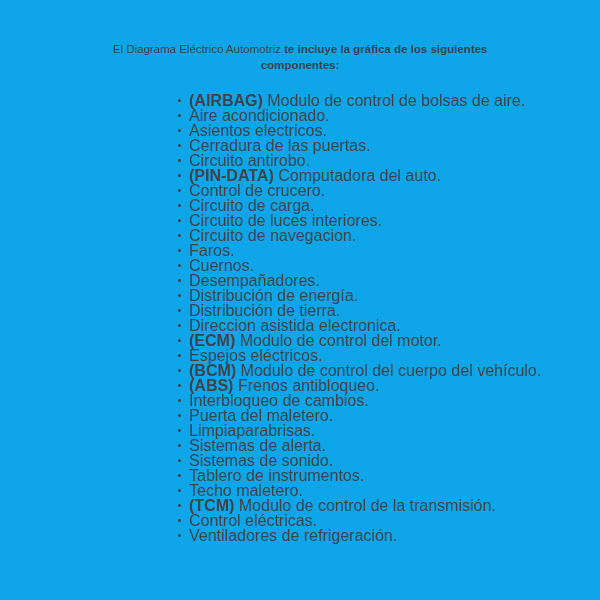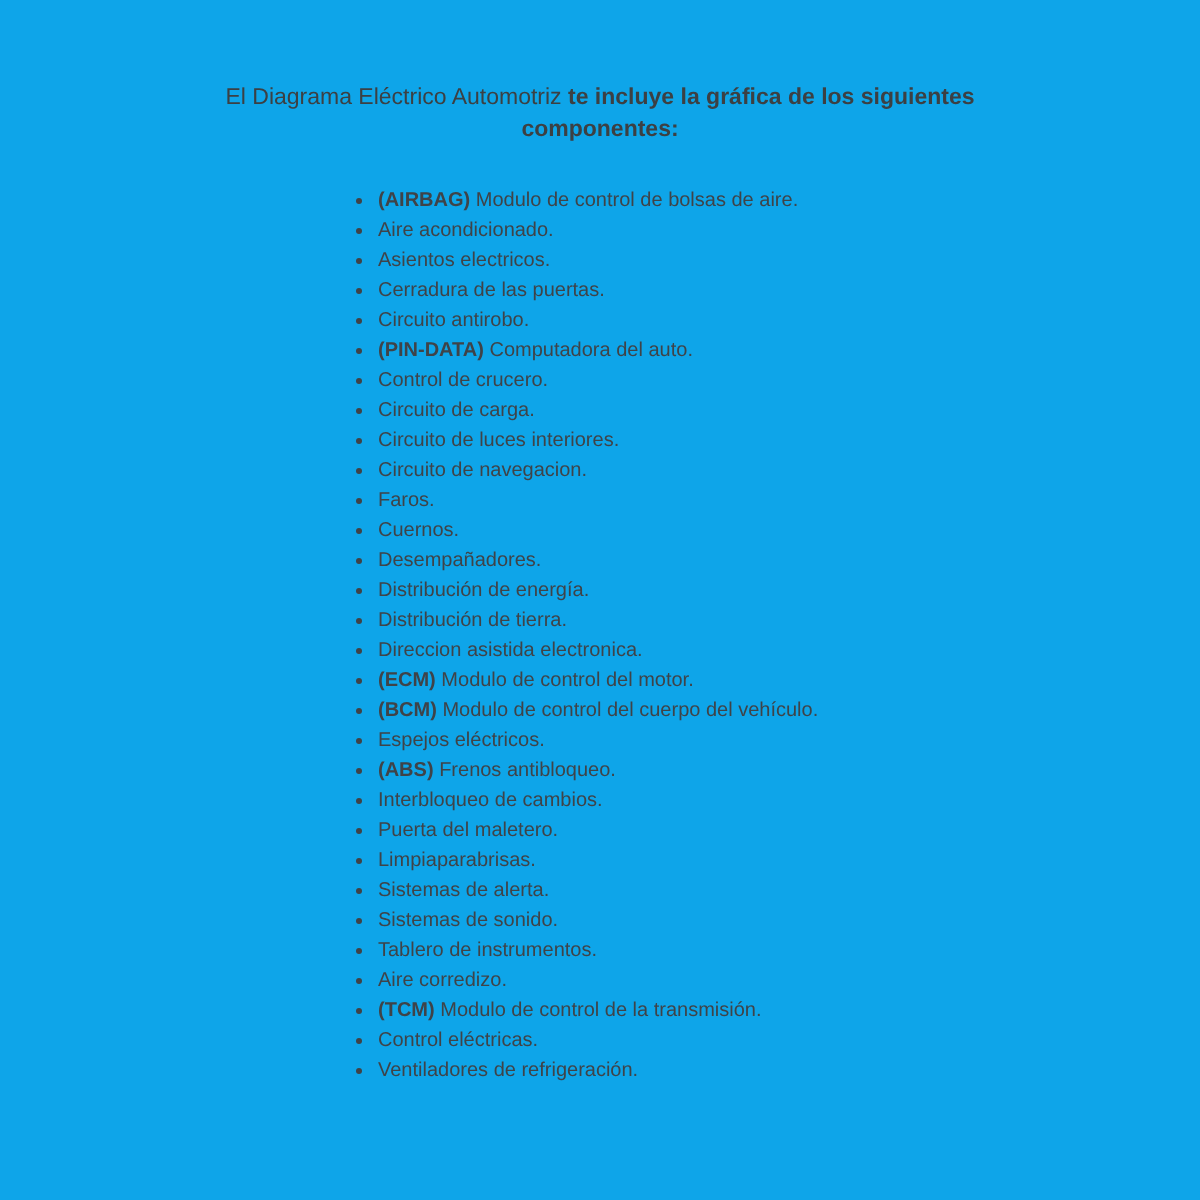--- a/index.html
+++ b/index.html
@@ -23,21 +23,21 @@
     line-height: 16px;
     color: #3c4043;
   }
   .title strong {
     font-weight: bold;
   }
   .component-list {
     margin: 20px 0 0 178px;
     padding: 0;
     list-style: none;
-    font-size: 10px;
+    font-size: 16px;
     line-height: 15px;
     color: #3f4348;
   }
   .component-list li {
     position: relative;
     padding-left: 11px;
   }
   .component-list li::before {
     content: "";
     position: absolute;
@@ -71,27 +71,27 @@
       <li><span>Circuito de carga.</span></li>
       <li><span>Circuito de luces interiores.</span></li>
       <li><span>Circuito de navegacion.</span></li>
       <li><span>Faros.</span></li>
       <li><span>Cuernos.</span></li>
       <li><span>Desempañadores.</span></li>
       <li><span>Distribución de energía.</span></li>
       <li><span>Distribución de tierra.</span></li>
       <li><span>Direccion asistida electronica.</span></li>
       <li><strong>(ECM)</strong> <span>Modulo de control del motor.</span></li>
+      <li><span>Espejos eléctricos.</span></li>
       <li><strong>(BCM)</strong> <span>Modulo de control del cuerpo del vehículo.</span></li>
-      <li><span>Espejos eléctricos.</span></li>
       <li><strong>(ABS)</strong> <span>Frenos antibloqueo.</span></li>
       <li><span>Interbloqueo de cambios.</span></li>
       <li><span>Puerta del maletero.</span></li>
       <li><span>Limpiaparabrisas.</span></li>
       <li><span>Sistemas de alerta.</span></li>
       <li><span>Sistemas de sonido.</span></li>
       <li><span>Tablero de instrumentos.</span></li>
-      <li><span>Aire corredizo.</span></li>
+      <li><span>Techo maletero.</span></li>
       <li><strong>(TCM)</strong> <span>Modulo de control de la transmisión.</span></li>
       <li><span>Control eléctricas.</span></li>
       <li><span>Ventiladores de refrigeración.</span></li>
     </ul>
 </div>
 
 </body></html>

